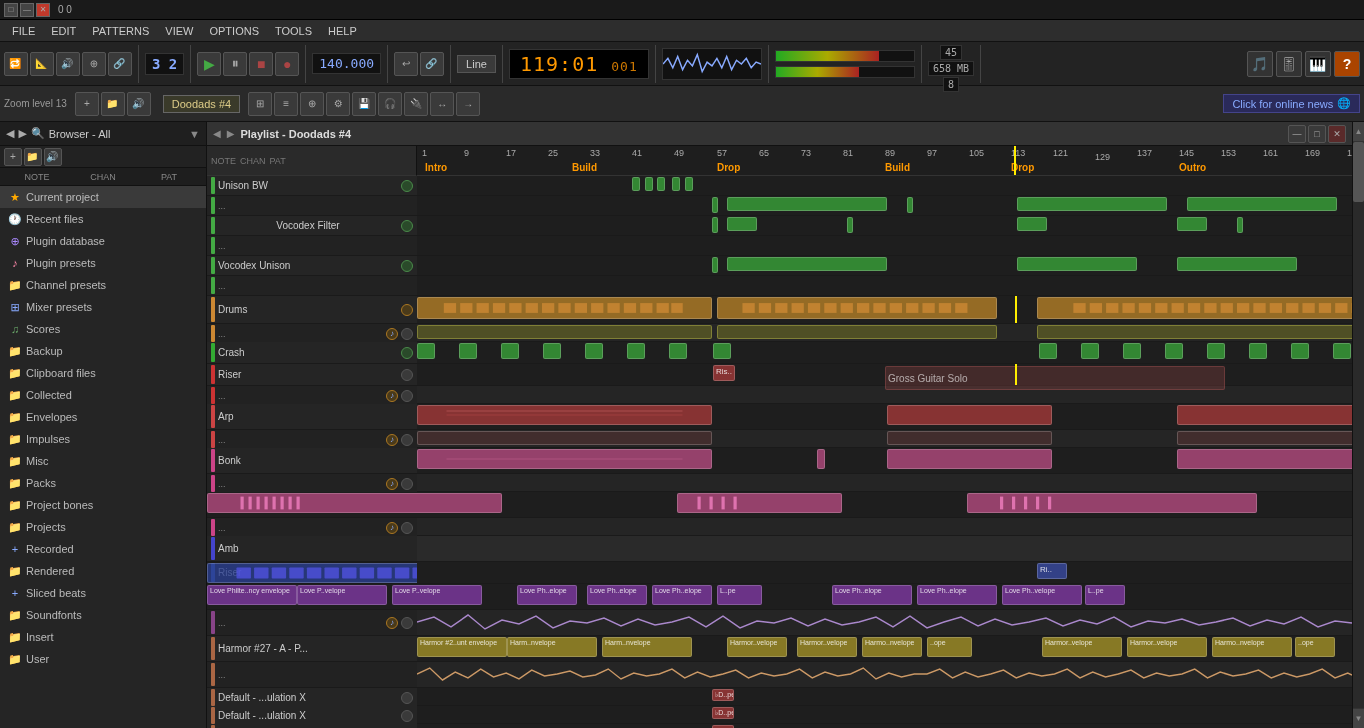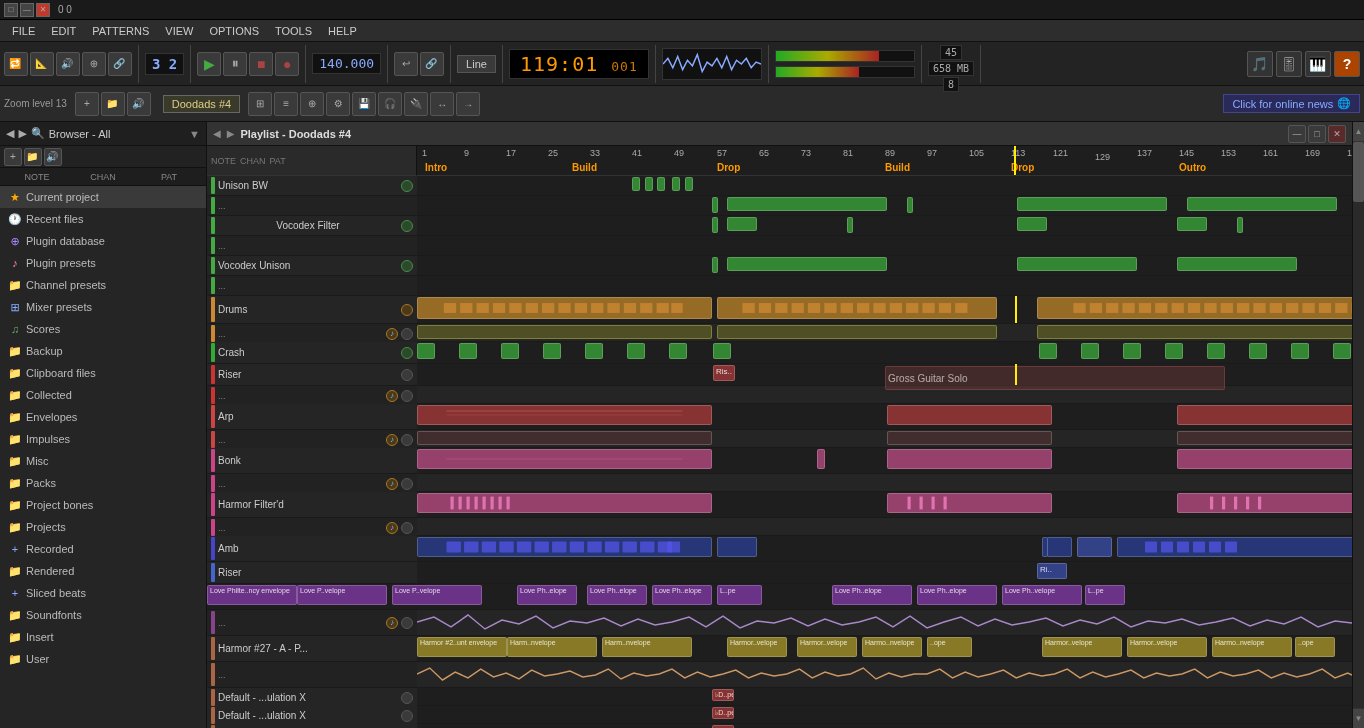--- a/index.html
+++ b/index.html
@@ -983,24 +983,20 @@
           <div class="track-label" style="height:18px;background:#222;">
             <div class="track-color-bar" style="background:#cc4488;"></div>
             <span class="track-label-text" style="color:#888;font-size:9px;">...</span>
             <div class="track-mini-btn orange" style="font-size:8px;color:#88aaff;">♪</div>
             <div class="track-mini-btn"></div>
           </div>
           <div style="flex:1;background:#252525;border-bottom:1px solid #1a1a1a;height:18px;"></div>
         </div>
 
         <div class="track-row" style="min-height:26px;">
-          <div class="track-label" style="height:26px;">
-            <div class="track-color-bar" style="background:#cc4488;"></div>
-            <span class="track-label-text">Harmor Filter'd</span>
-          </div>
           <div style="flex:1;background:#1e1e1e;border-bottom:1px solid #1a1a1a;position:relative;height:26px;">
             <div class="pattern-block pb-pink" style="left:0px;width:295px;height:20px;">
               <svg width="100%" height="100%" viewBox="0 0 295 20">
                 <rect x="5" y="2" width="4" height="16" fill="#ff88cc" opacity="0.7"></rect>
                 <rect x="15" y="2" width="4" height="16" fill="#ff88cc" opacity="0.7"></rect>
                 <rect x="25" y="2" width="4" height="16" fill="#ff88cc" opacity="0.7"></rect>
                 <rect x="35" y="2" width="4" height="16" fill="#ff88cc" opacity="0.7"></rect>
                 <rect x="45" y="2" width="4" height="16" fill="#ff88cc" opacity="0.7"></rect>
                 <rect x="55" y="2" width="4" height="16" fill="#ff88cc" opacity="0.7"></rect>
                 <rect x="65" y="2" width="4" height="16" fill="#ff88cc" opacity="0.7"></rect>
@@ -1030,21 +1026,21 @@
         <div class="track-row" style="min-height:18px;">
           <div class="track-label" style="height:18px;background:#222;">
             <div class="track-color-bar" style="background:#cc4488;"></div>
             <span class="track-label-text" style="color:#888;font-size:9px;">...</span>
             <div class="track-mini-btn orange" style="font-size:8px;color:#88aaff;">♪</div>
             <div class="track-mini-btn"></div>
           </div>
           <div style="flex:1;background:#252525;border-bottom:1px solid #1a1a1a;height:18px;"></div>
         </div>
 
-        <div class="track-row" style="min-height:26px;">
+        <div class="track-row" style="min-height:26px;flex-direction:column;">
           <div class="track-label" style="height:26px;">
             <div class="track-color-bar" style="background:#4444cc;"></div>
             <span class="track-label-text">Amb</span>
           </div>
           <div style="flex:1;background:#1e1e1e;border-bottom:1px solid #1a1a1a;position:relative;height:26px;">
             <div class="pattern-block pb-darkblue" style="left:0px;width:295px;height:20px;">
               <svg width="100%" height="100%" viewBox="0 0 295 20">
                 <rect x="0" y="3" width="18" height="14" fill="#5555ee" opacity="0.7" rx="1"></rect>
                 <rect x="22" y="3" width="18" height="14" fill="#5555ee" opacity="0.7" rx="1"></rect>
                 <rect x="44" y="3" width="18" height="14" fill="#5555ee" opacity="0.7" rx="1"></rect>

